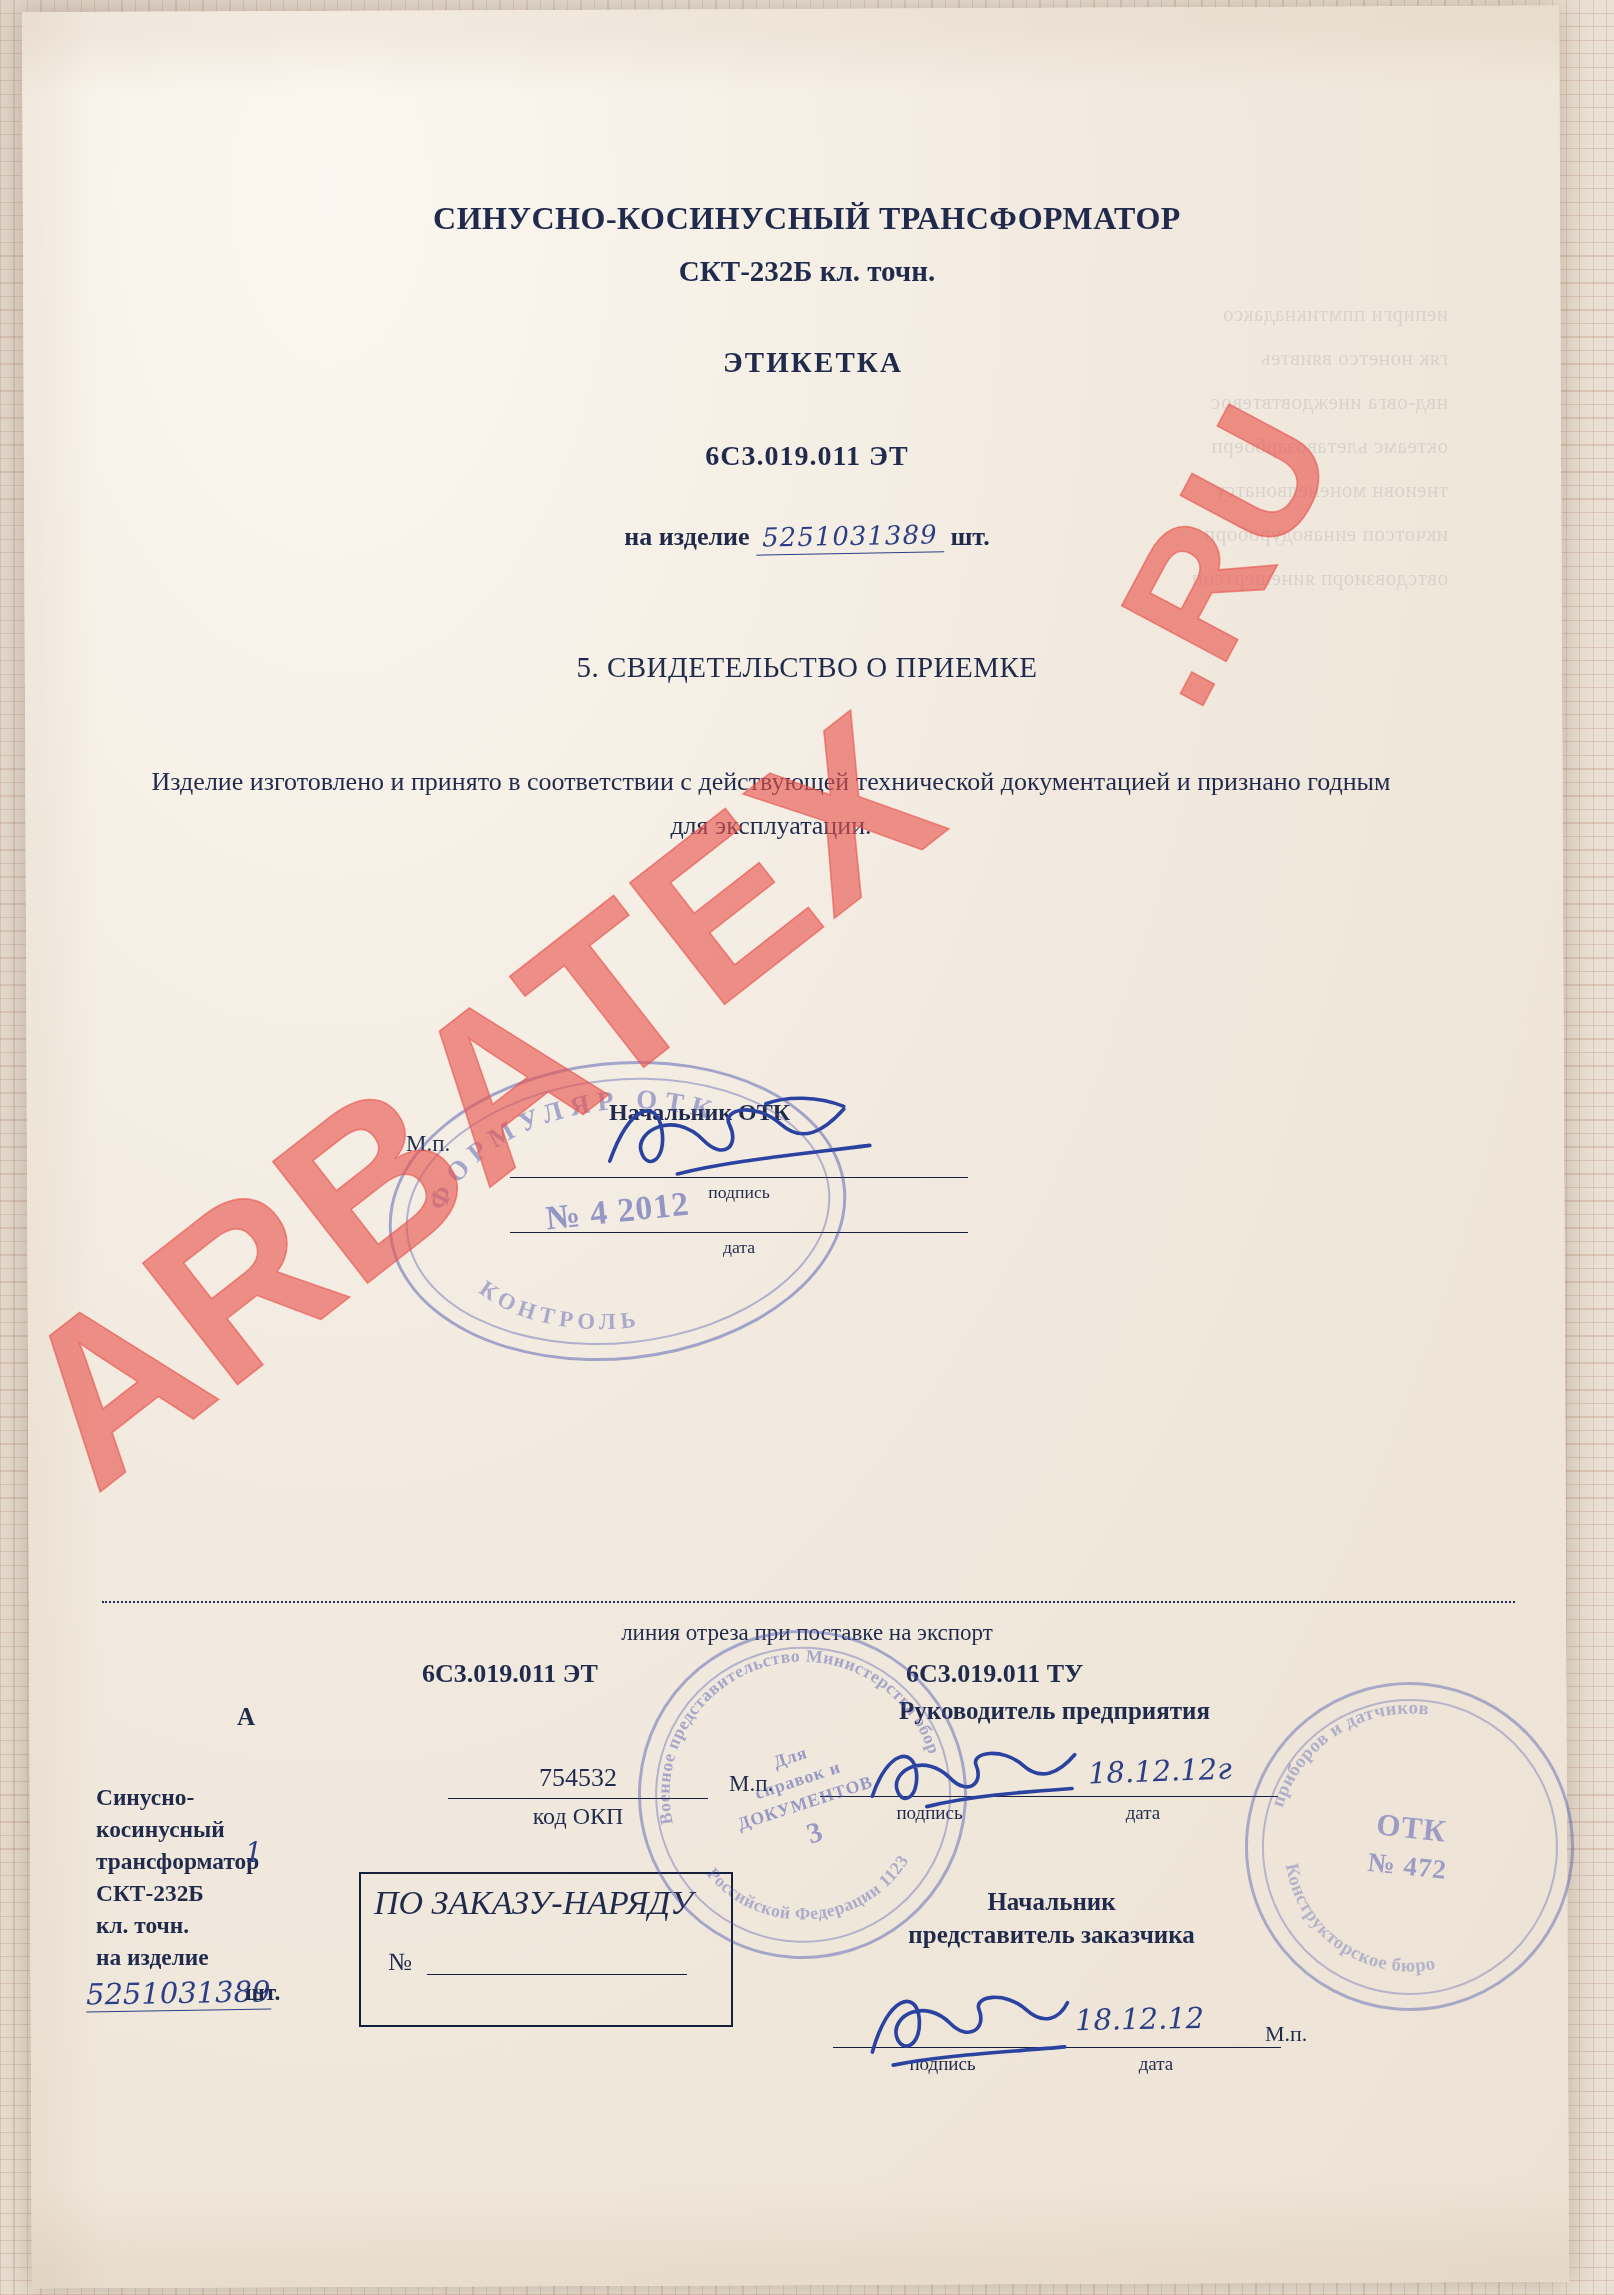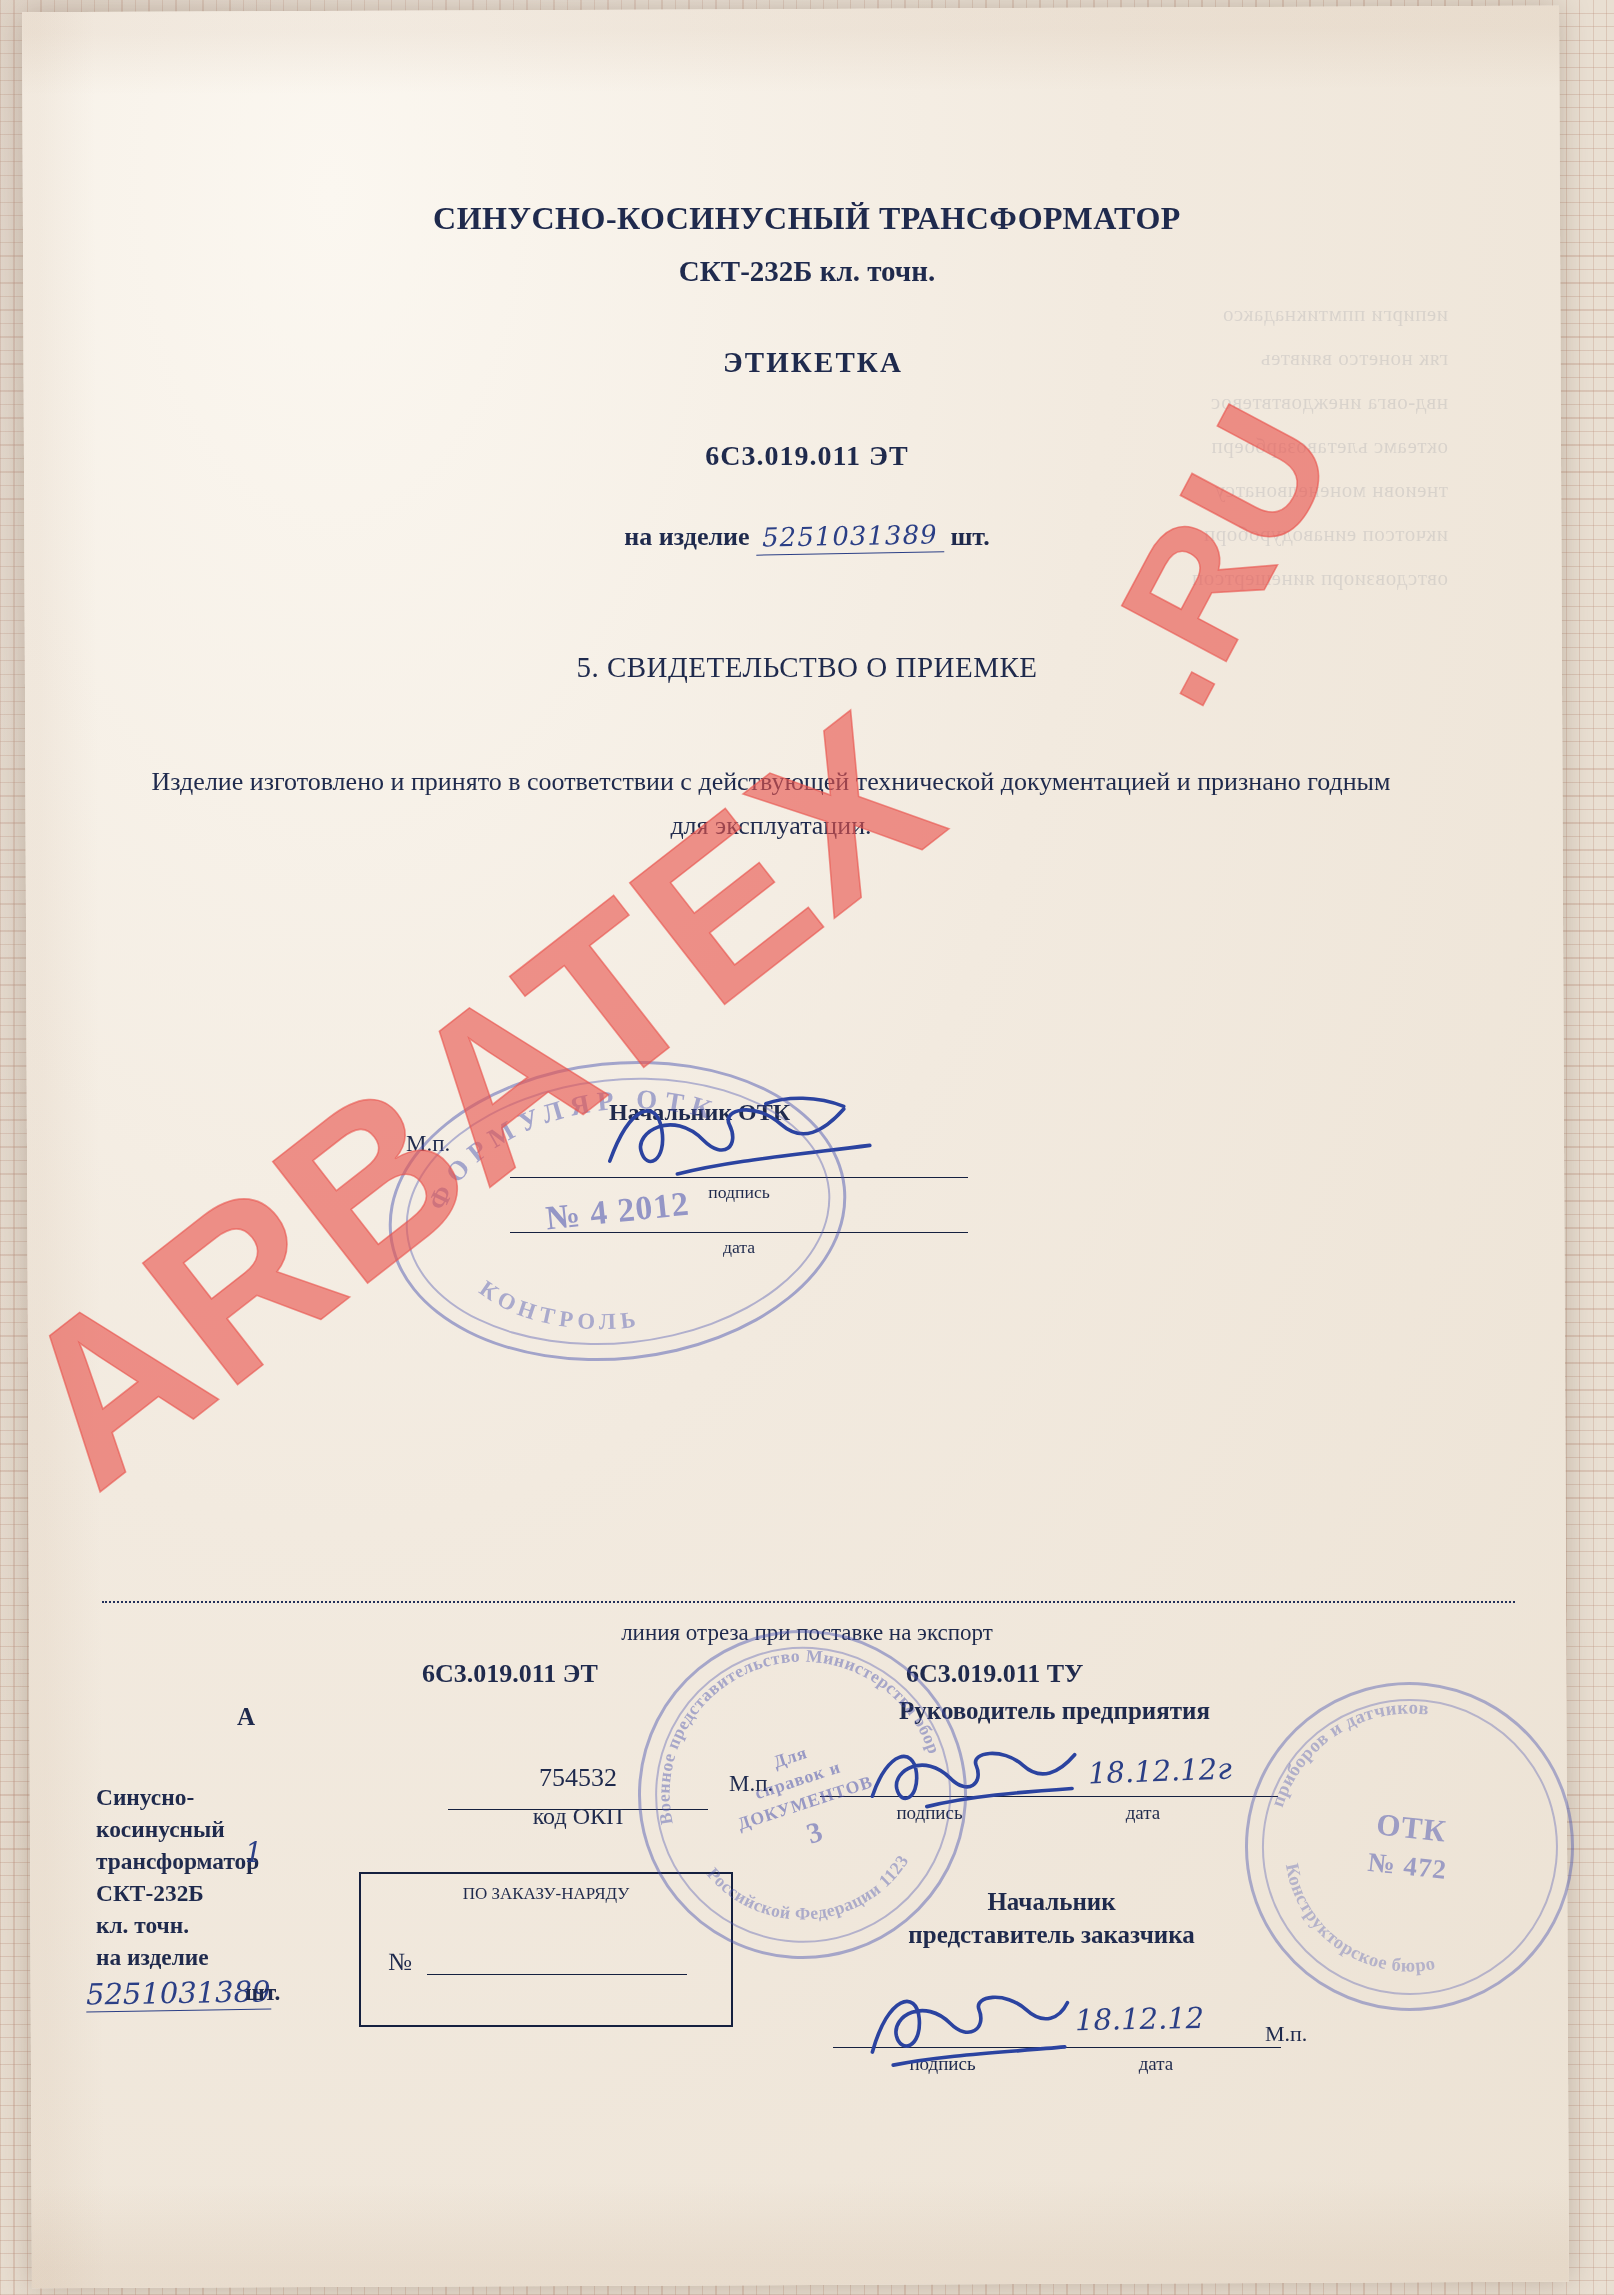--- a/index.html
+++ b/index.html
@@ -205,36 +205,37 @@
   .b-left-txt {
     position: absolute; left: 96px; top: 1739px;
     width: 333px;
     font-size: 23.4px; font-weight: bold; line-height: 32px; margin-top: 42px;
   }
   .b-okp-num {
     position: absolute; left: 448px; top: 1763px;
     width: 260px; text-align: center;
     font-size: 26px;
     border-bottom: 1.6px solid #15203f;
-    padding-bottom: 16px;
+    padding-bottom: 5px;
   }
   .b-okp-cap {
     position: absolute; left: 448px; top: 1803px;
     width: 260px; text-align: center;
     font-size: 24px;
   }
   .b-order-box {
     position: absolute; left: 359px; top: 1872px;
     width: 370px; height: 151px;
     border: 2.1px solid #15203f;
   }
   .b-order-title {
     position: absolute; left: 374px; top: 1884px;
-    width: 344px; text-align: center;
-    font-size: 17px;
+    width: 344px; text-align: left;
+    font-size: 34px;
+    font-style: italic;
   }
   .b-order-no {
     position: absolute; left: 388px; top: 1948px;
     font-size: 25px;
   }
   .b-order-line {
     position: absolute; left: 427px; top: 1974px;
     width: 260px; border-bottom: 1.6px solid #15203f;
   }
   .b-rukovod {

